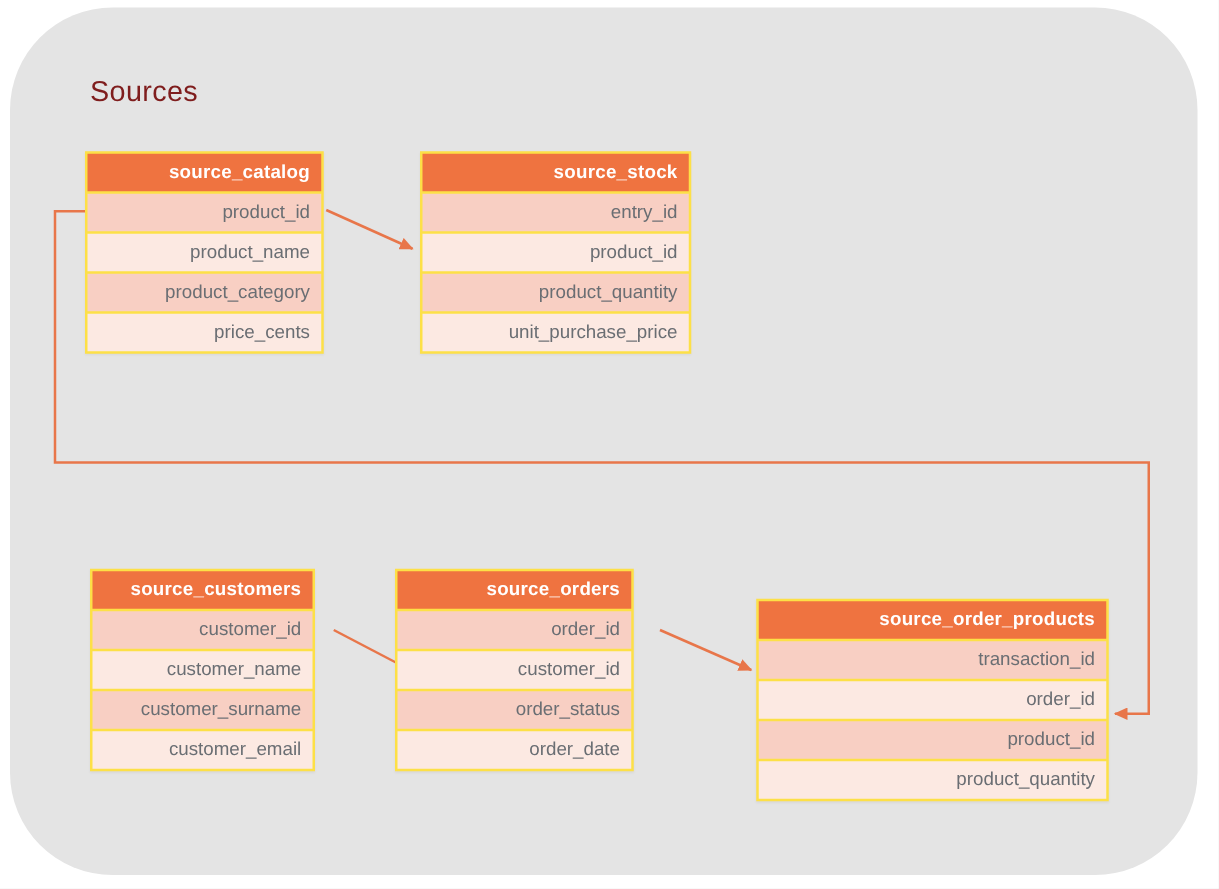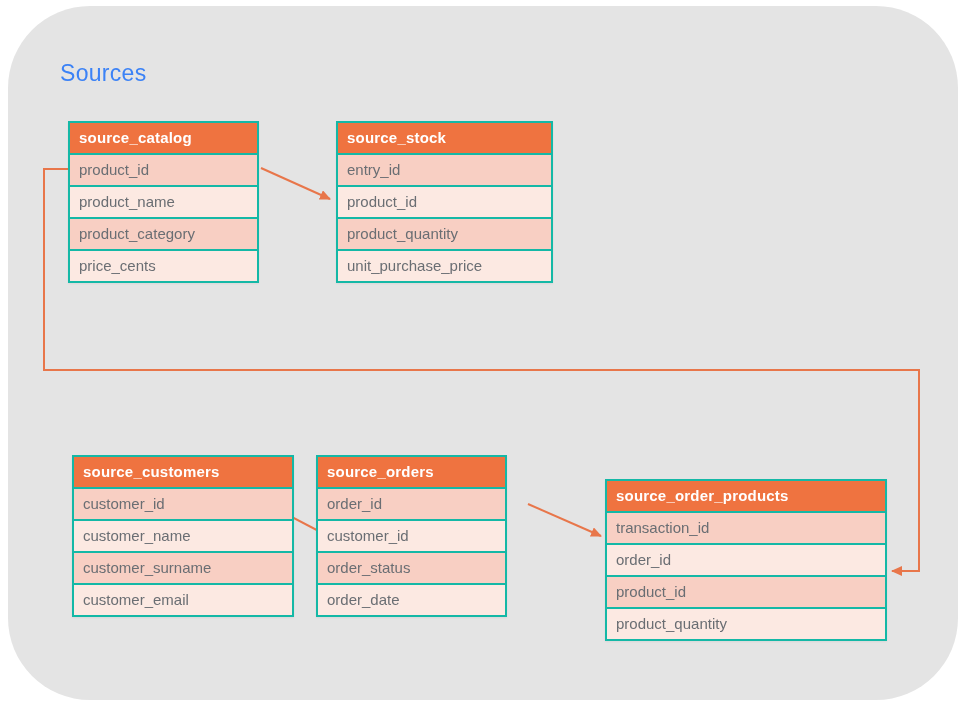--- a/index.html
+++ b/index.html
@@ -5,43 +5,44 @@
   html,body{margin:0;padding:0;}
   body{
     width:975px;height:711px;position:relative;background:#ffffff;
     font-family:"Liberation Sans","DejaVu Sans",sans-serif;overflow:hidden;
   }
   .canvas{
     position:absolute;left:8px;top:6px;width:950px;height:694px;
     background:#E4E4E4;border-radius:82px;
   }
   .page-title{
-    position:absolute;left:60px;top:60px;
-    font-size:23px;color:#3b82f6;letter-spacing:0.3px;
+    position:absolute;left:72px;top:60px;
+    font-size:23px;color:#7f1d1d;letter-spacing:0.3px;
   }
   .arrow-layer{position:absolute;left:0;top:0;width:975px;height:711px;pointer-events:none;}
   .tbl{
-    position:absolute;background:#14b8a6;padding:2px;box-sizing:border-box;
+    position:absolute;background:#fde047;padding:2px;box-sizing:border-box;
     box-shadow:0 1px 2px rgba(0,0,0,0.05);
+    text-align:right;
   }
   .tbl .hd{
     background:#EF7340;color:#ffffff;font-weight:bold;font-size:15px;
     height:30px;line-height:30px;padding:0 9px;letter-spacing:0.2px;
     white-space:nowrap;overflow:hidden;
   }
   .tbl .row{
     height:30px;line-height:30px;margin-top:2px;padding:0 9px;
     font-size:15px;color:#6A6E73;white-space:nowrap;overflow:hidden;
   }
   .tbl > .row:nth-child(even){background:#F8CFC3;}
   .tbl > .row:nth-child(odd){background:#FCE9E2;}
   
   #tbl-catalog{left:68px;top:121px;width:191px;}
   #tbl-stock{left:336px;top:121px;width:217px;}
-  #tbl-customers{left:72px;top:455px;width:222px;}
+  #tbl-customers{left:72px;top:455px;width:180px;}
   #tbl-orders{left:316px;top:455px;width:191px;}
   #tbl-order-products{left:605px;top:455px;width:282px;margin-top:24px;}
 </style>
 </head>
 <body>
 
 <div class="canvas"></div>
 
 <div class="page-title">Sources</div>
 

